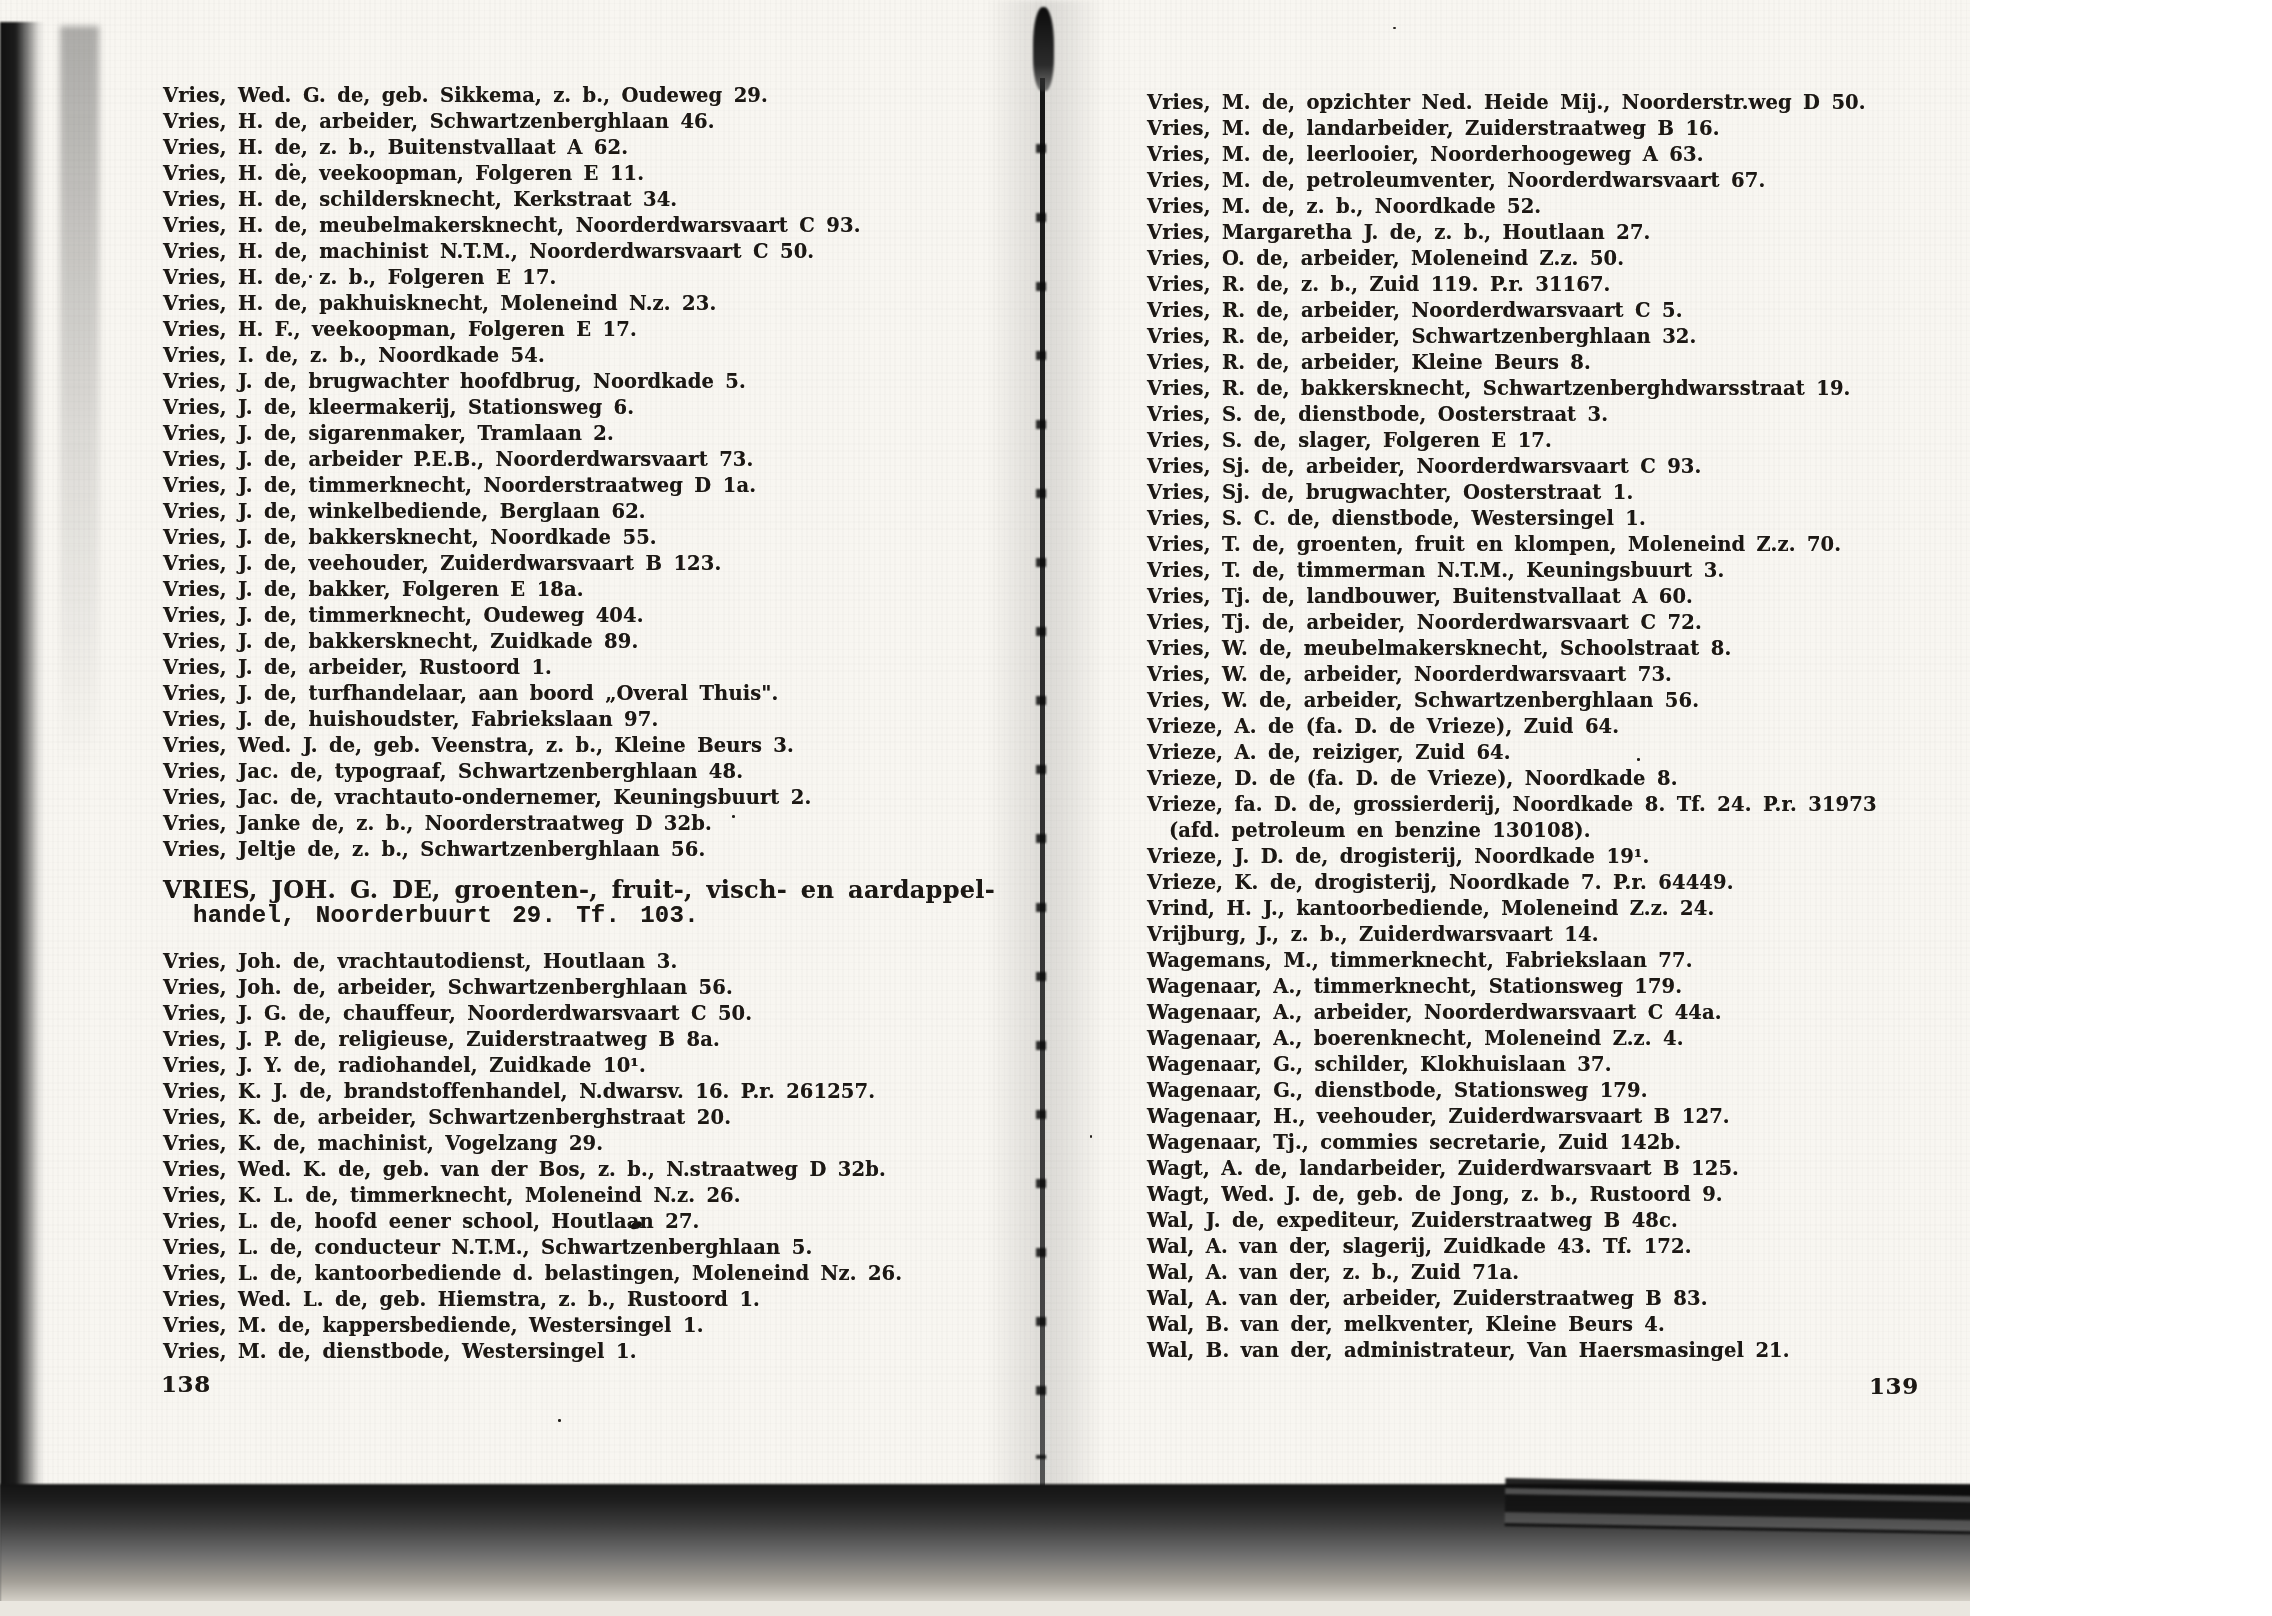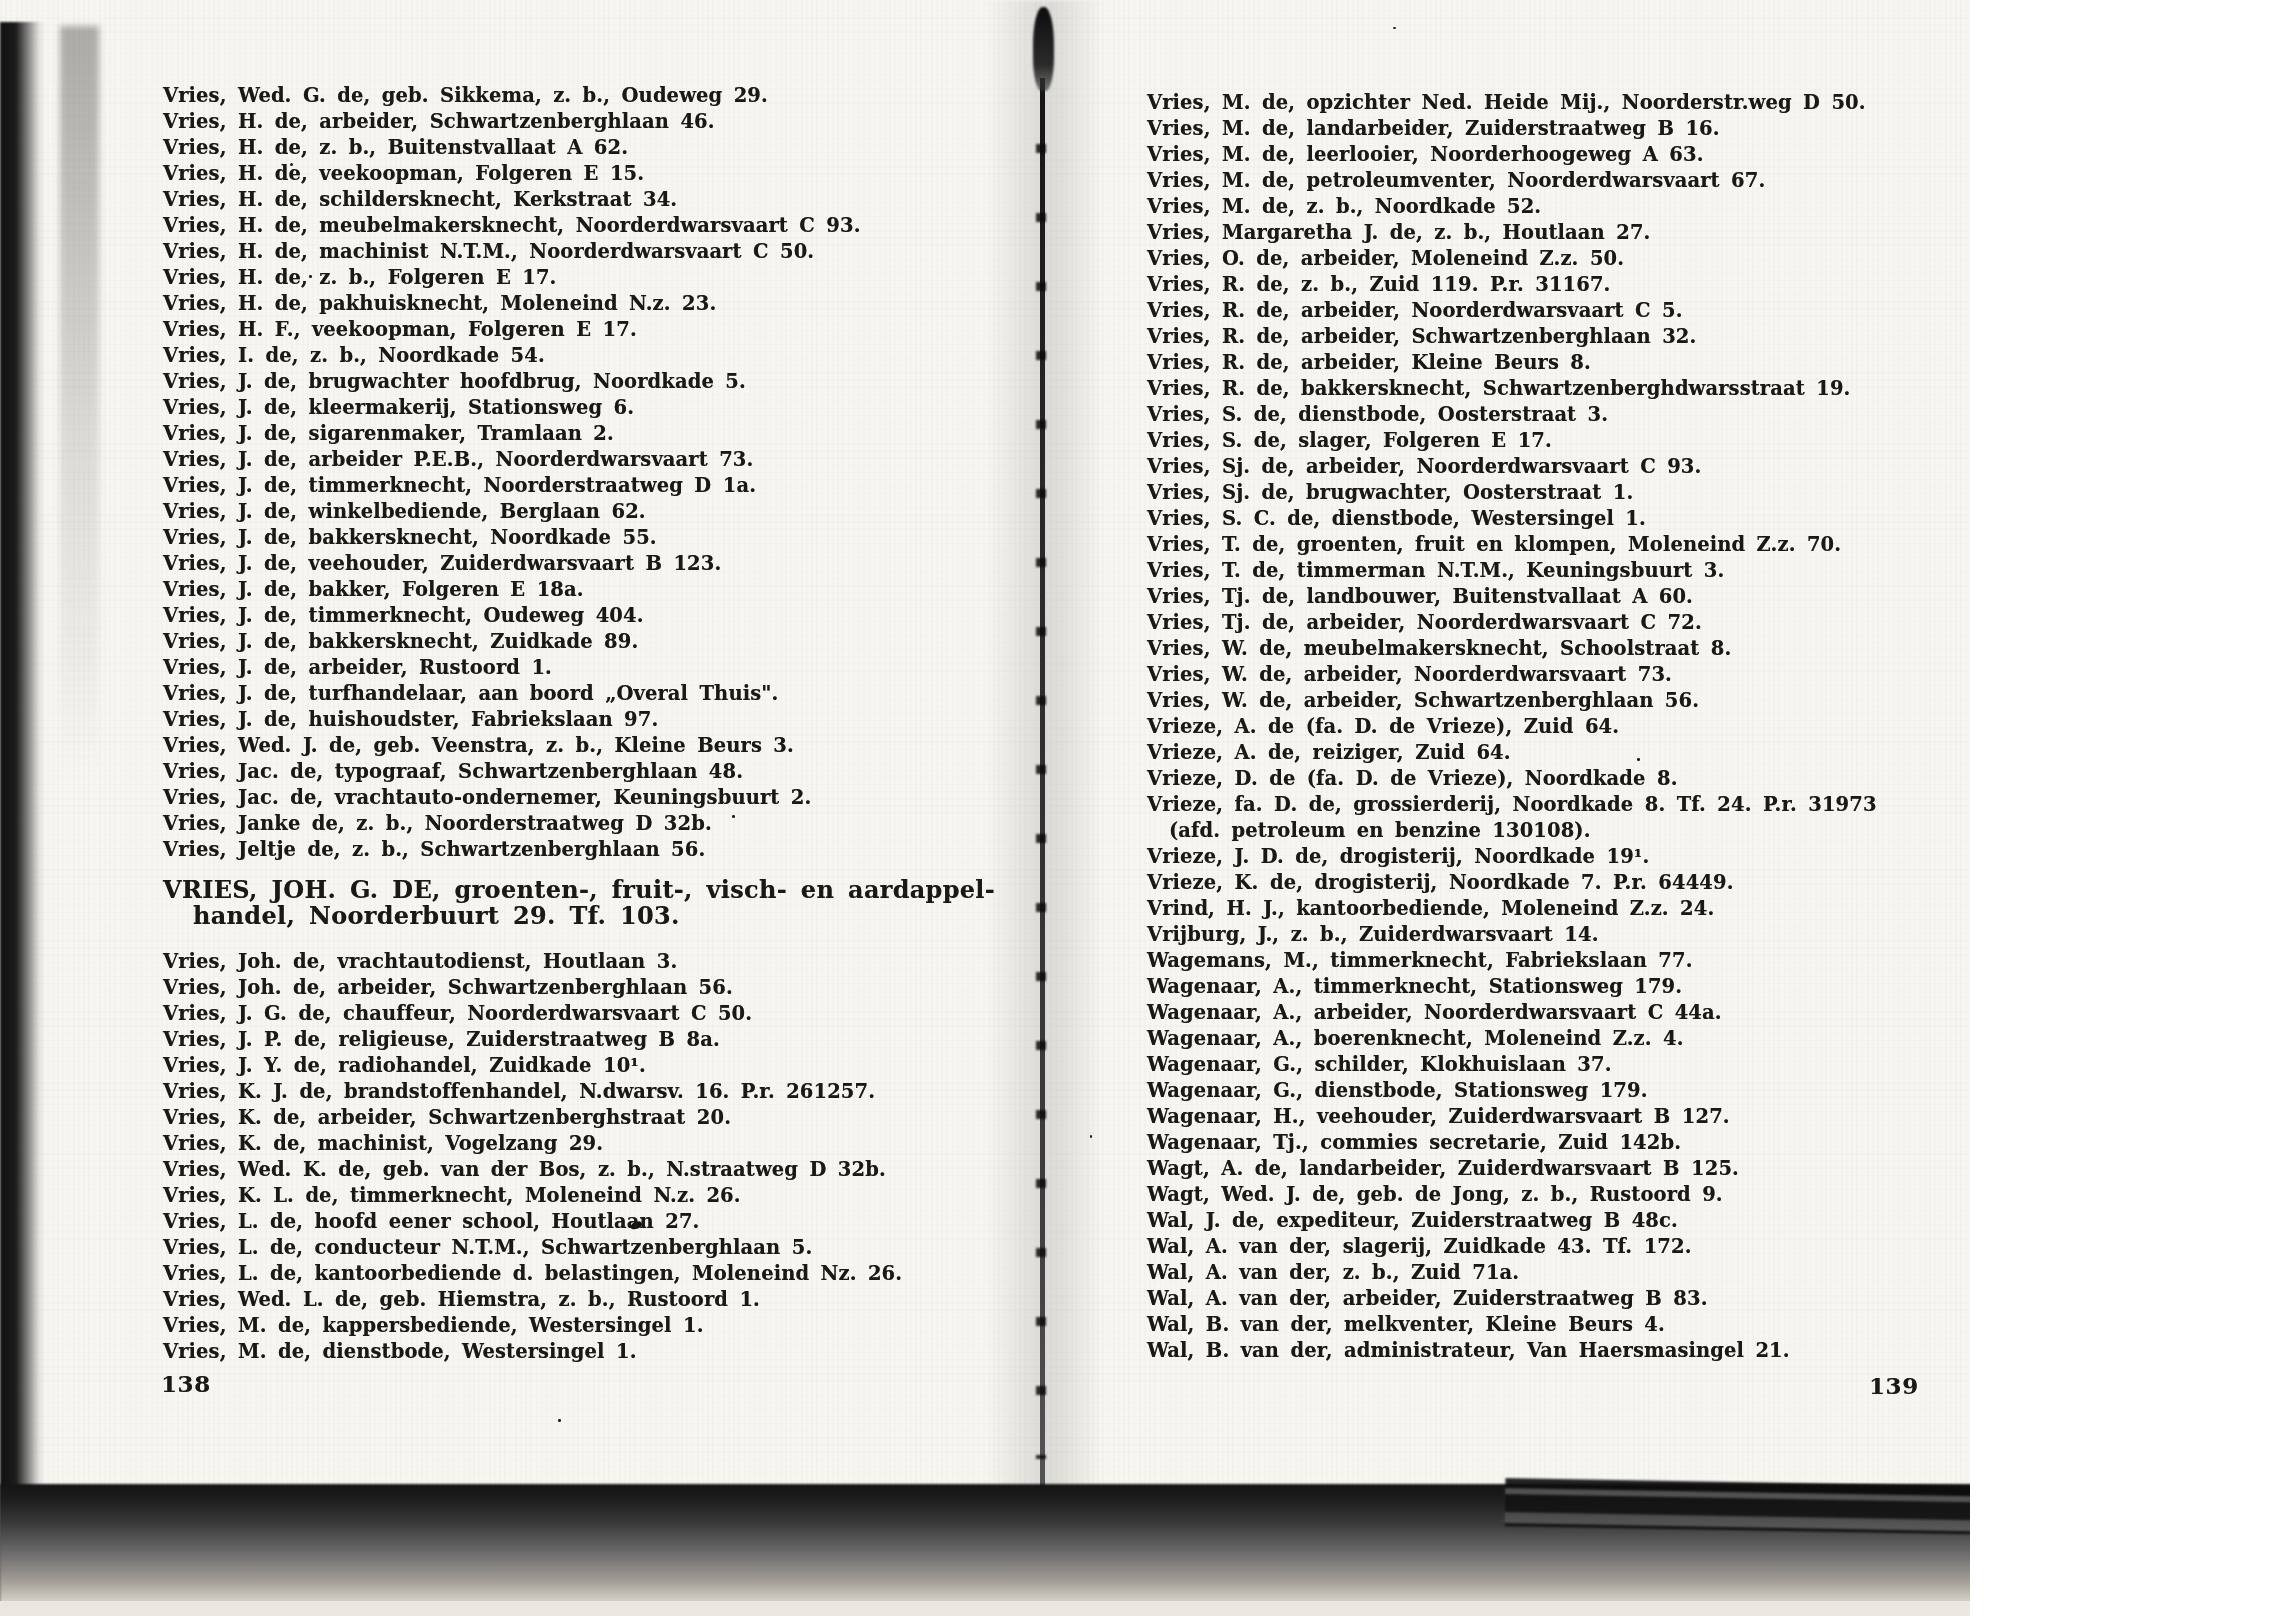--- a/index.html
+++ b/index.html
@@ -109,21 +109,21 @@
   .line{
     height:26px;line-height:26px;font-size:19.5px;font-weight:bold;
     white-space:nowrap;word-spacing:4.5px;letter-spacing:0.1px;
   }
   .line.indent{padding-left:22px;}
   .featured{margin-top:14.3px;margin-bottom:19.5px;}
   .featured .fline{
     height:26px;line-height:26px;font-size:24px;font-weight:bold;
     white-space:nowrap;word-spacing:5.2px;letter-spacing:0.3px;
   }
-  .featured .fline2{padding-left:30px;}
+  .featured .fline2{padding-left:30px;font-family:Liberation Mono, monospace;}
   .page-number{
     position:absolute;font-size:23px;font-weight:bold;color:#1c1814;
     text-shadow:0 0 0.6px rgba(28,24,20,.55);letter-spacing:0.6px;
   }
   .pn-left{left:161px;top:1370px;}
   .pn-right{left:1869px;top:1372px;}
   .mark-svg{position:absolute;}
 </style>
 </head>
 <body>
@@ -171,21 +171,21 @@
   <div class="speck" style="left:2013px;top:345px;width:2.6px;height:2.6px;"></div>
   <div class="speck" style="left:558px;top:1419px;width:2.6px;height:2.6px;"></div>
   <div class="speck" style="left:1090px;top:1135px;width:1.9px;height:2.6px;"></div>
 
   <div class="col col-left">
     <div>
 
     <div class="line">Vries, Wed. G. de, geb. Sikkema, z. b., Oudeweg 29.</div>
         <div class="line">Vries, H. de, arbeider, Schwartzenberghlaan 46.</div>
         <div class="line">Vries, H. de, z. b., Buitenstvallaat A 62.</div>
-        <div class="line">Vries, H. de, veekoopman, Folgeren E 15.</div>
+        <div class="line">Vries, H. de, veekoopman, Folgeren E 11.</div>
         <div class="line">Vries, H. de, schildersknecht, Kerkstraat 34.</div>
         <div class="line">Vries, H. de, meubelmakersknecht, Noorderdwarsvaart C 93.</div>
         <div class="line">Vries, H. de, machinist N.T.M., Noorderdwarsvaart C 50.</div>
         <div class="line">Vries, H. de, z. b., Folgeren E 17.</div>
         <div class="line">Vries, H. de, pakhuisknecht, Moleneind N.z. 23.</div>
         <div class="line">Vries, H. F., veekoopman, Folgeren E 17.</div>
         <div class="line">Vries, I. de, z. b., Noordkade 54.</div>
         <div class="line">Vries, J. de, brugwachter hoofdbrug, Noordkade 5.</div>
         <div class="line">Vries, J. de, kleermakerij, Stationsweg 6.</div>
         <div class="line">Vries, J. de, sigarenmaker, Tramlaan 2.</div>

